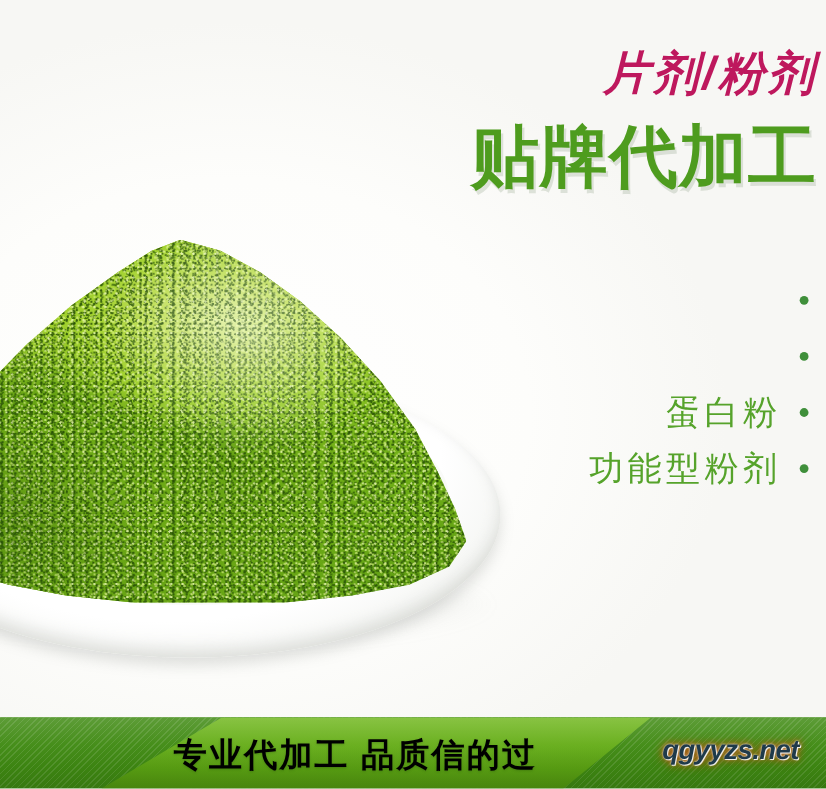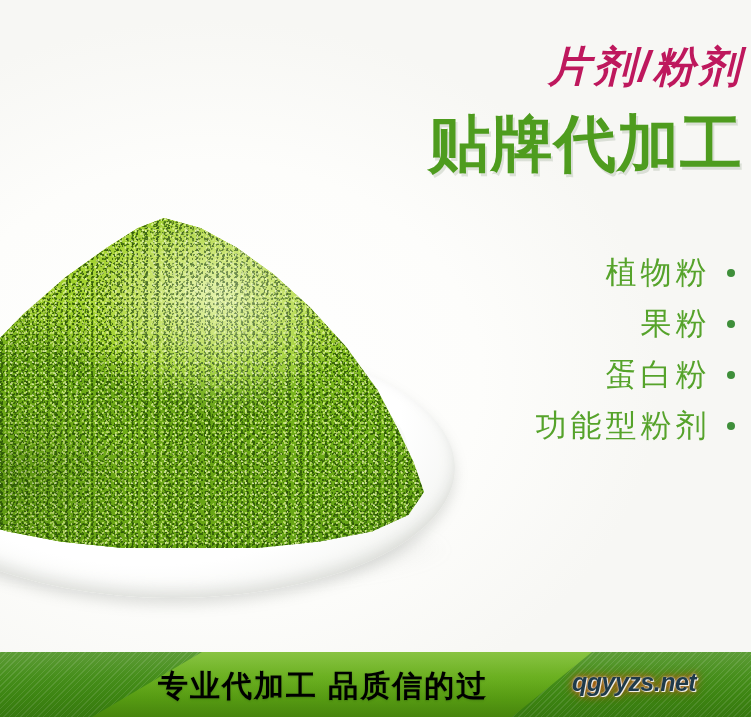--- a/index.html
+++ b/index.html
@@ -258,21 +258,21 @@
     font-weight: bold;
     letter-spacing: 2px;
     color: #000000;
     white-space: nowrap;
     text-shadow: 0 1px 2px rgba(30,70,10,0.3);
   }
 
   
   .watermark {
     position: absolute;
-    left: 572px;
+    left: 602px;
     top: 668px;
     font-size: 25px;
     font-weight: bold;
     font-style: italic;
     letter-spacing: -0.5px;
     color: #1f3a4a;
     white-space: nowrap;
     text-shadow:
       0 0 2px #ffffff,
       1px 1px 0 rgba(255,255,255,0.85),
@@ -301,25 +301,23 @@
     </div>
   </div>
 
   <div class="headline">
     <div class="headline-line1">片剂/粉剂</div>
     <div class="headline-line2">贴牌代加工</div>
   </div>
 
   <div class="feature-list">
     <div class="feature-item">
-      <span>植物粉</span>
       <span class="feature-dot"></span>
     </div>
     <div class="feature-item">
-      <span>果粉</span>
       <span class="feature-dot"></span>
     </div>
     <div class="feature-item">
       <span>蛋白粉</span>
       <span class="feature-dot"></span>
     </div>
     <div class="feature-item">
       <span>功能型粉剂</span>
       <span class="feature-dot"></span>
     </div>

